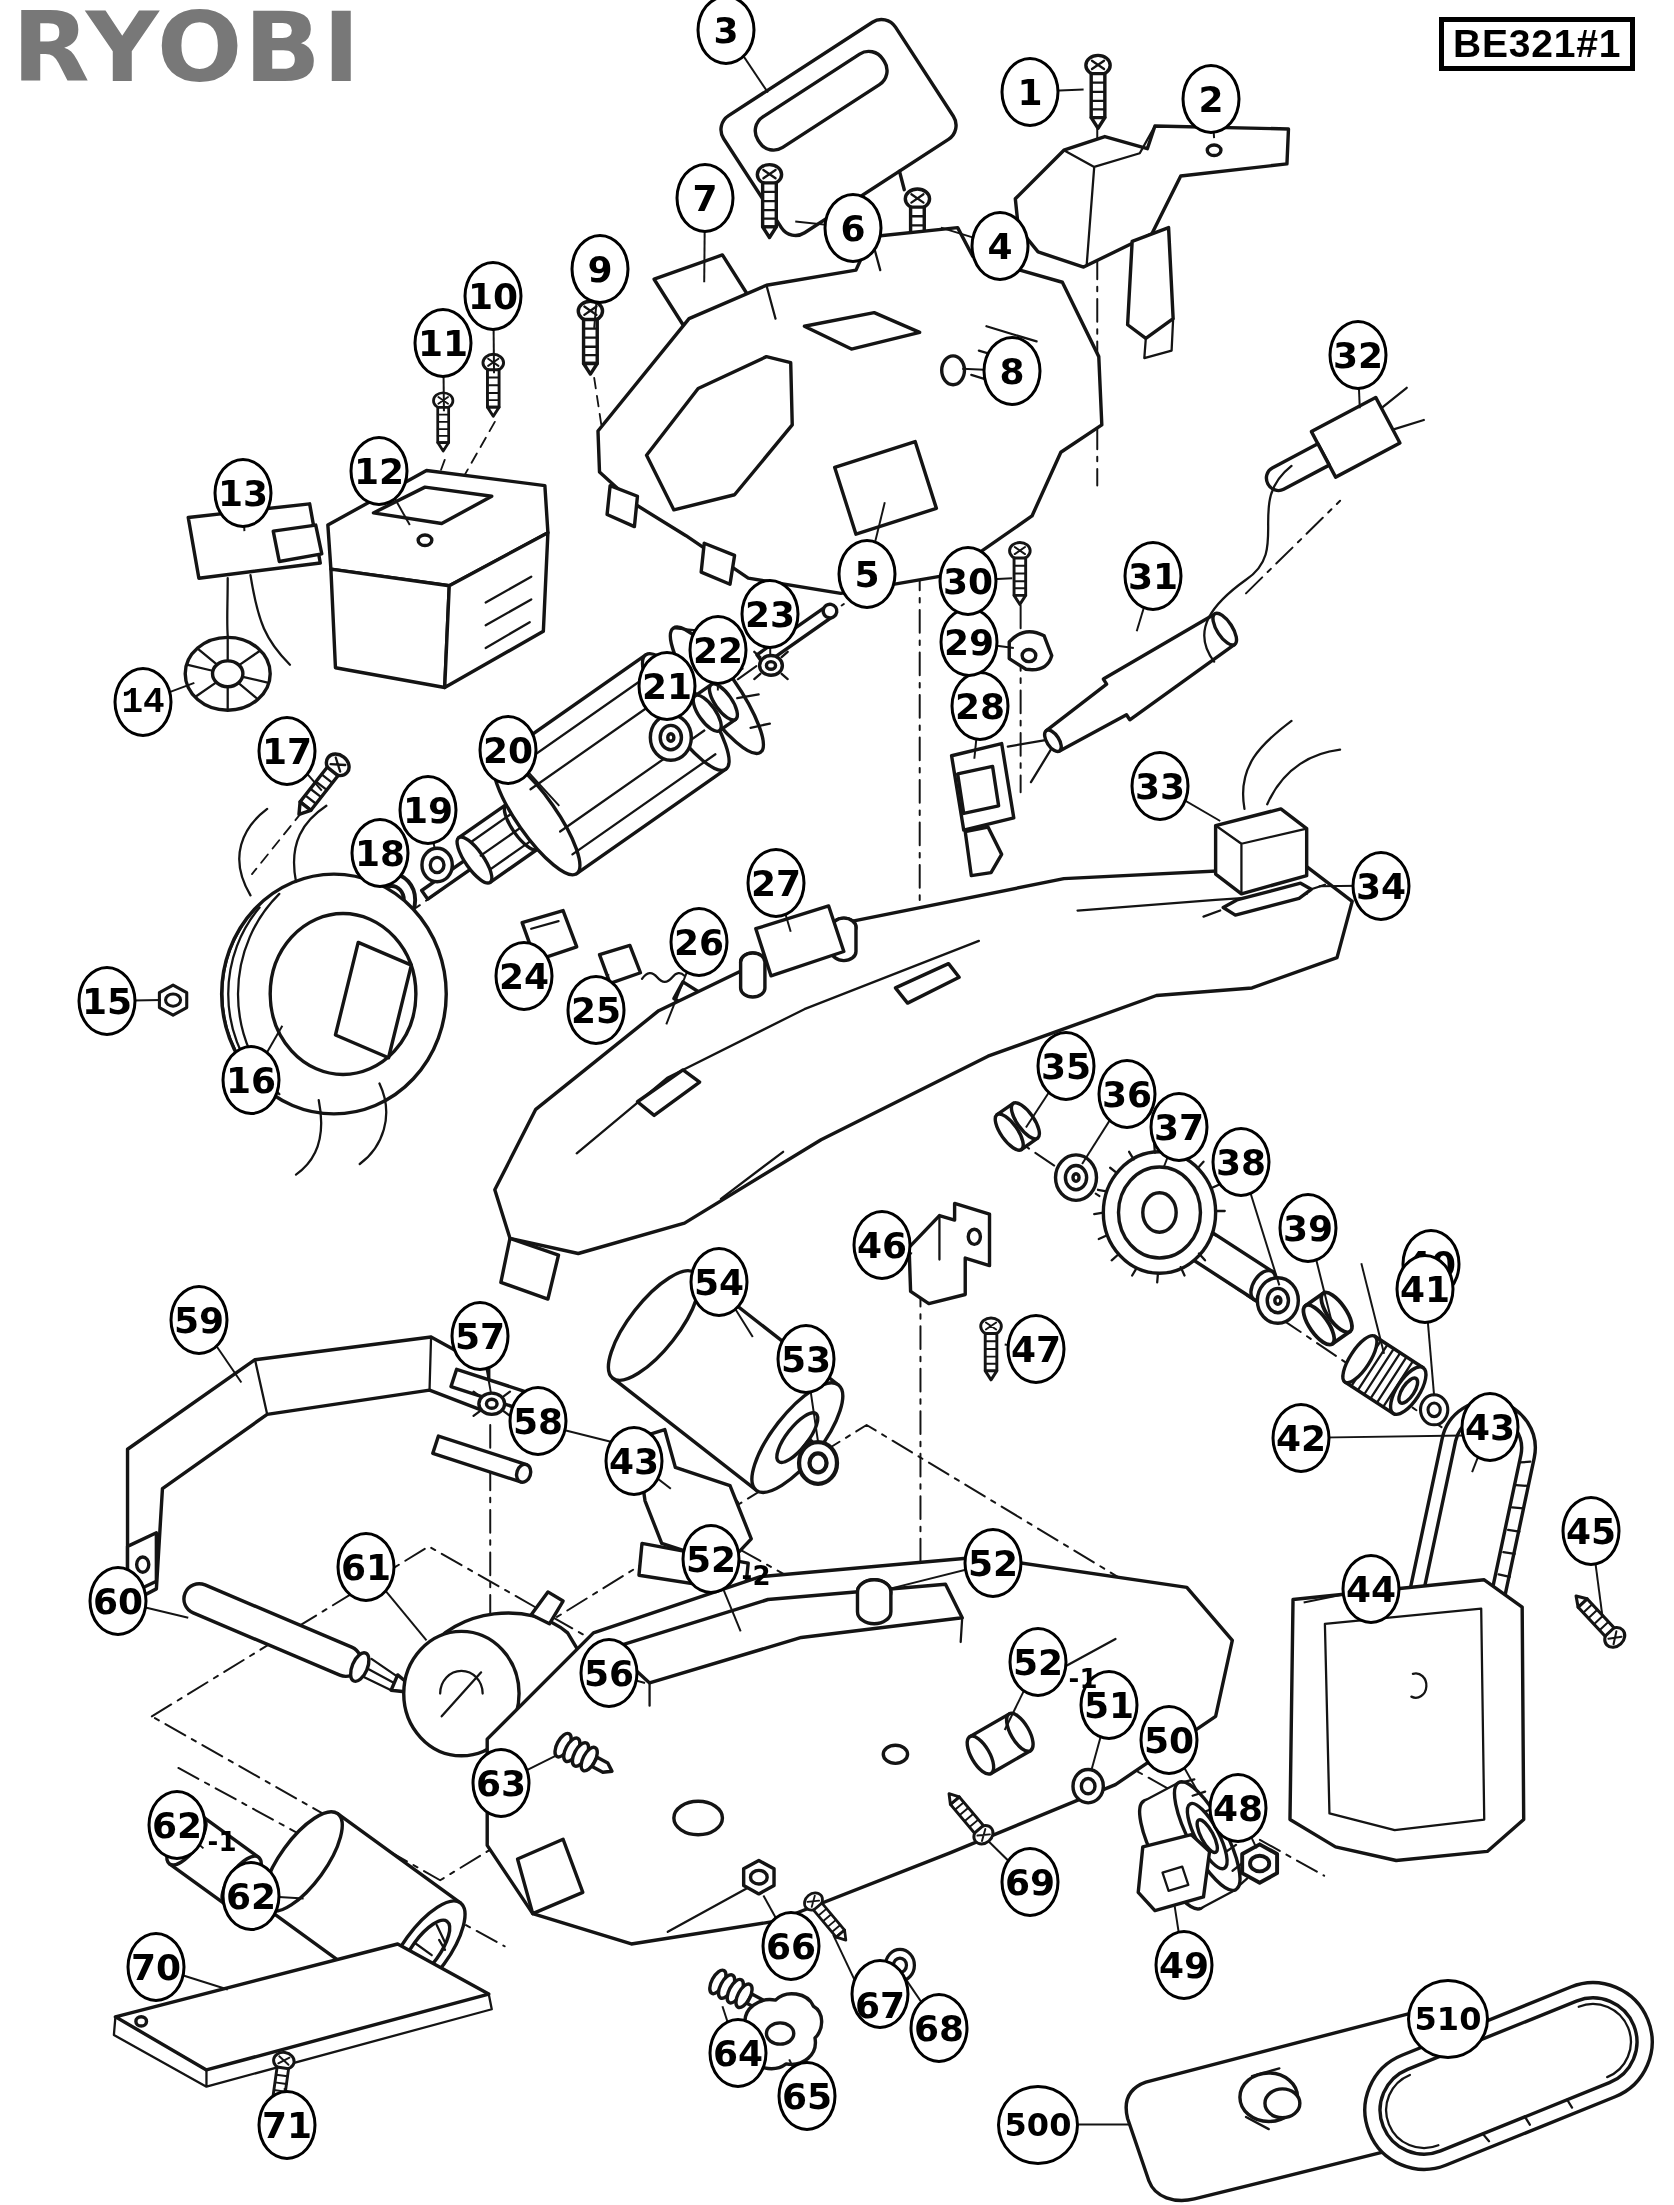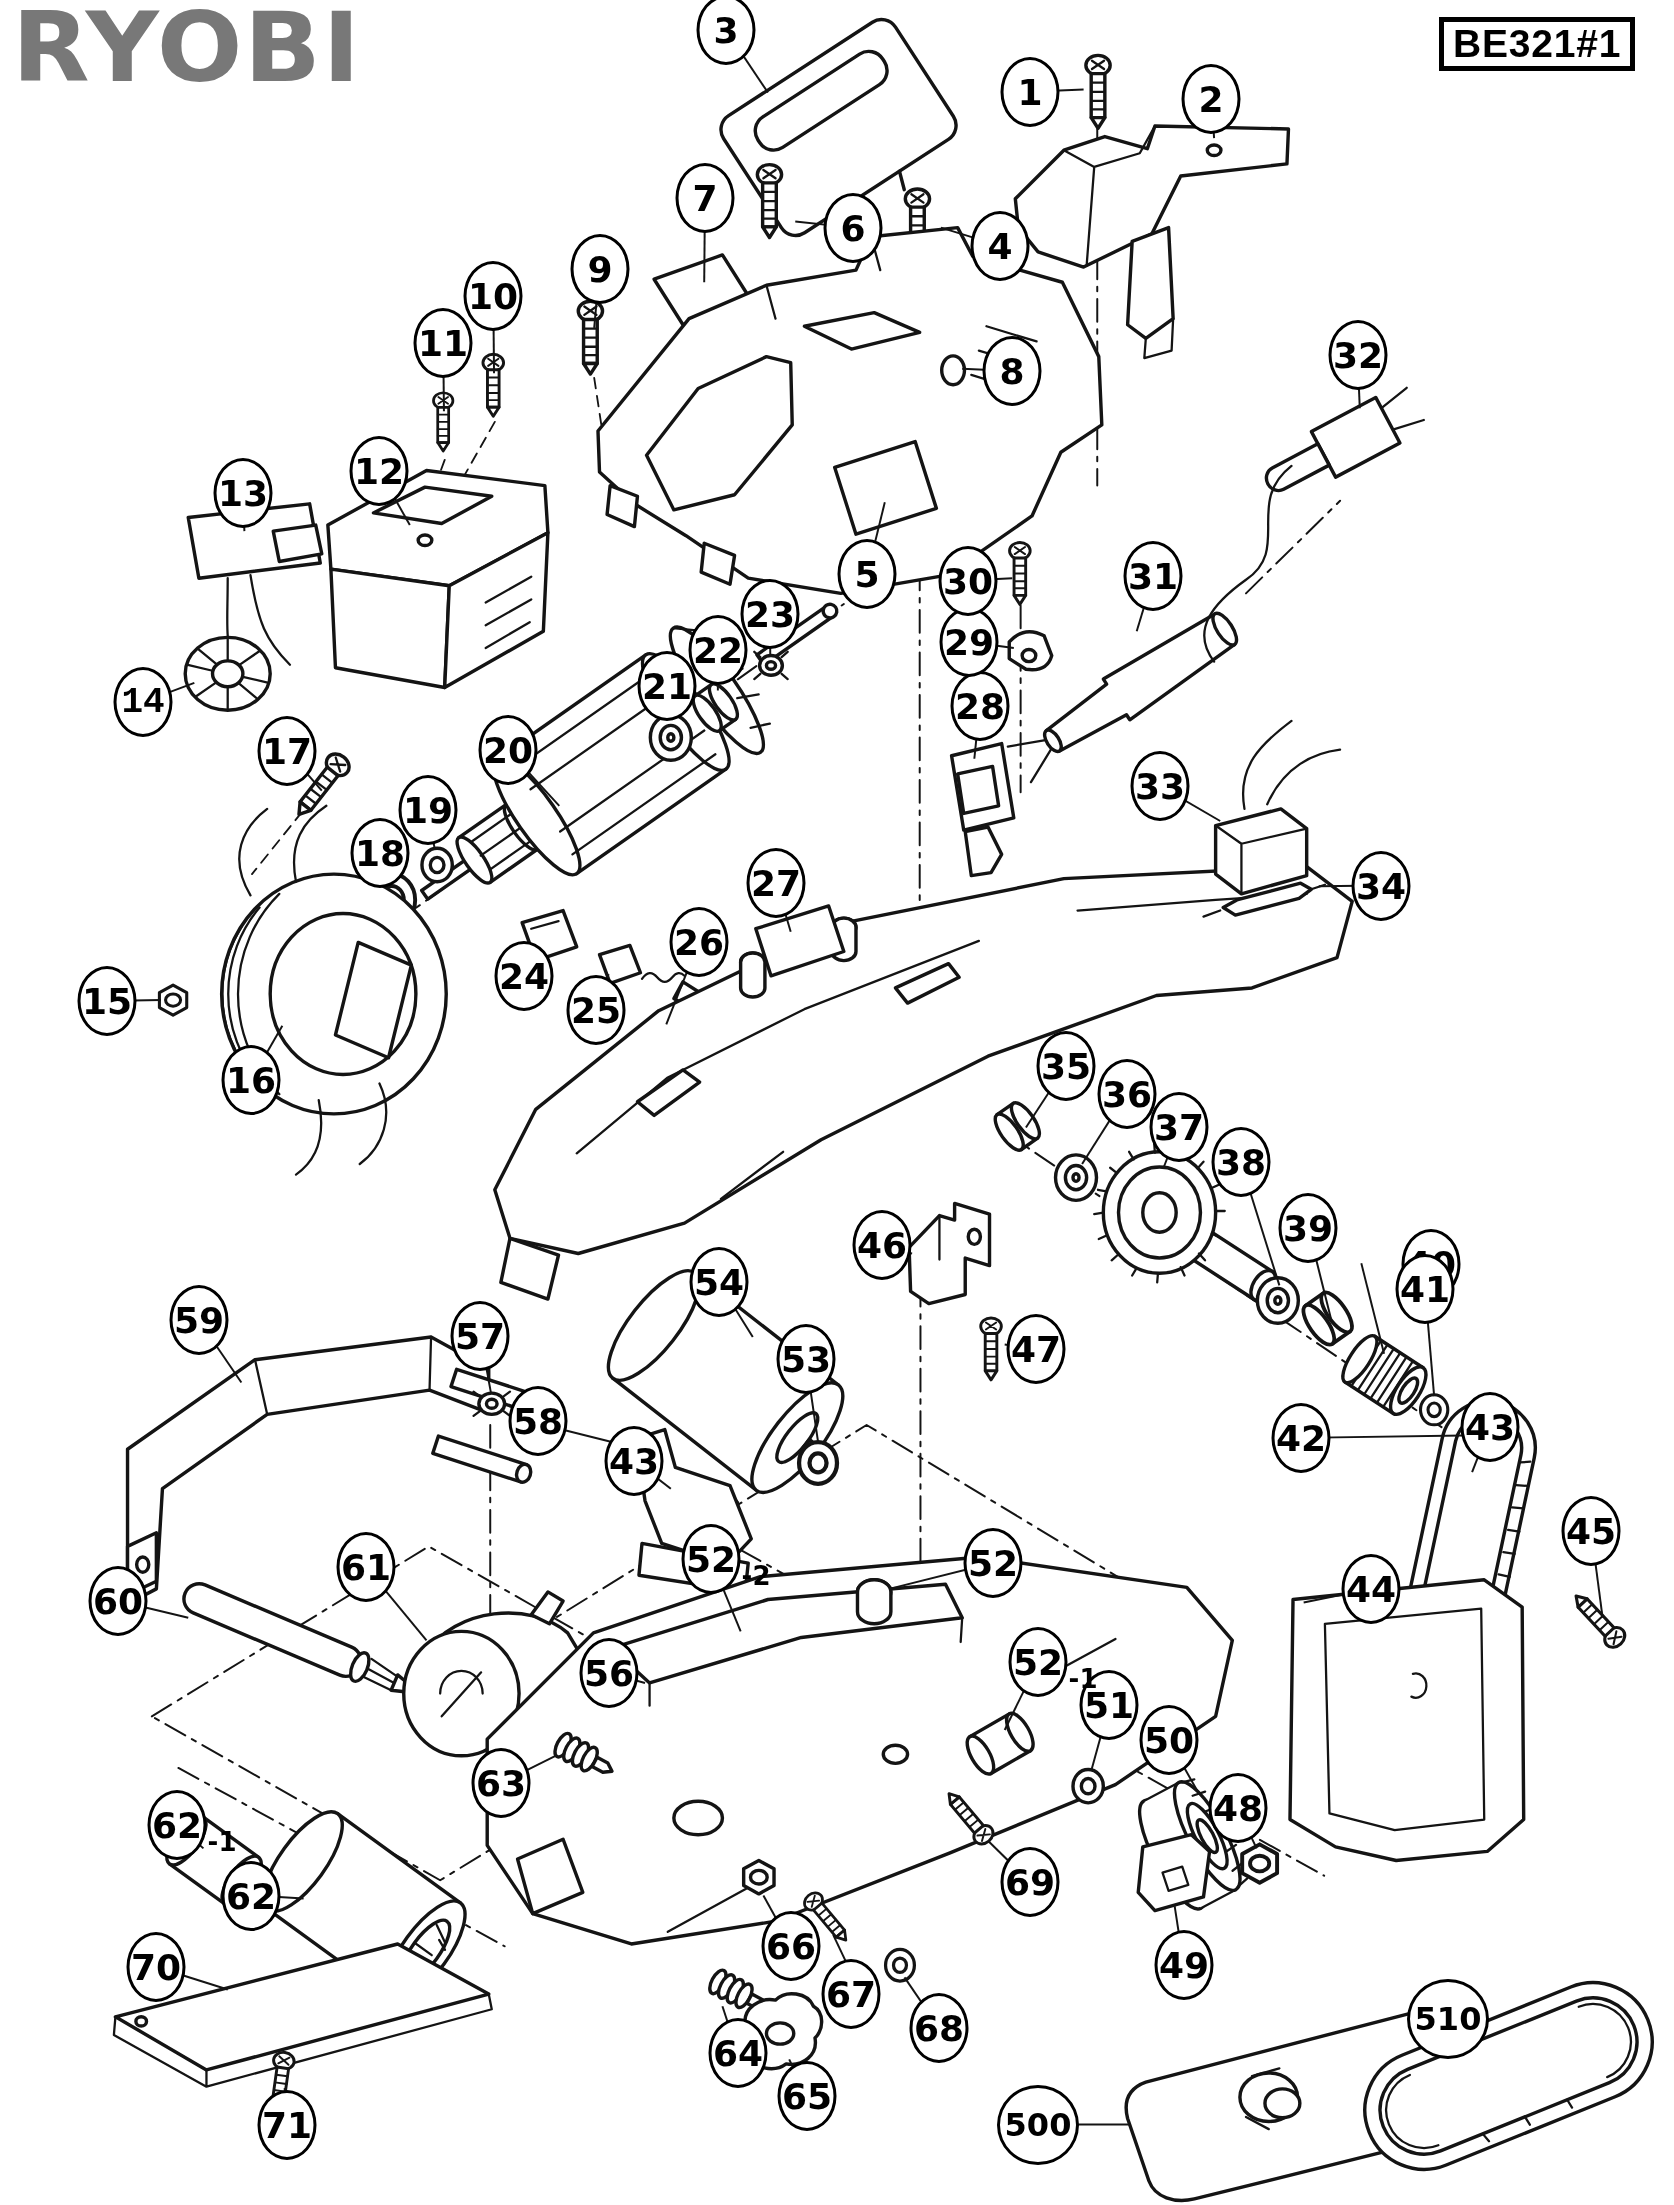--- a/index.html
+++ b/index.html
@@ -767,21 +767,21 @@
     </div>
     <div class="balloon" style="left: 738px; top: 2053px;">
       <span>64</span>
     </div>
     <div class="balloon" style="left: 807px; top: 2096px;">
       <span>65</span>
     </div>
     <div class="balloon" style="left: 791px; top: 1946px;">
       <span>66</span>
     </div>
-    <div class="balloon" style="left: 851px; top: 1994px;">
+    <div class="balloon" style="left: 880px; top: 1994px; align-items: flex-end;">
       <span>67</span>
     </div>
     <div class="balloon" style="left: 939px; top: 2028px;">
       <span>68</span>
     </div>
     <div class="balloon" style="left: 1030px; top: 1882px;">
       <span>69</span>
     </div>
     <div class="balloon" style="left: 156px; top: 1967px;">
       <span>70</span>

